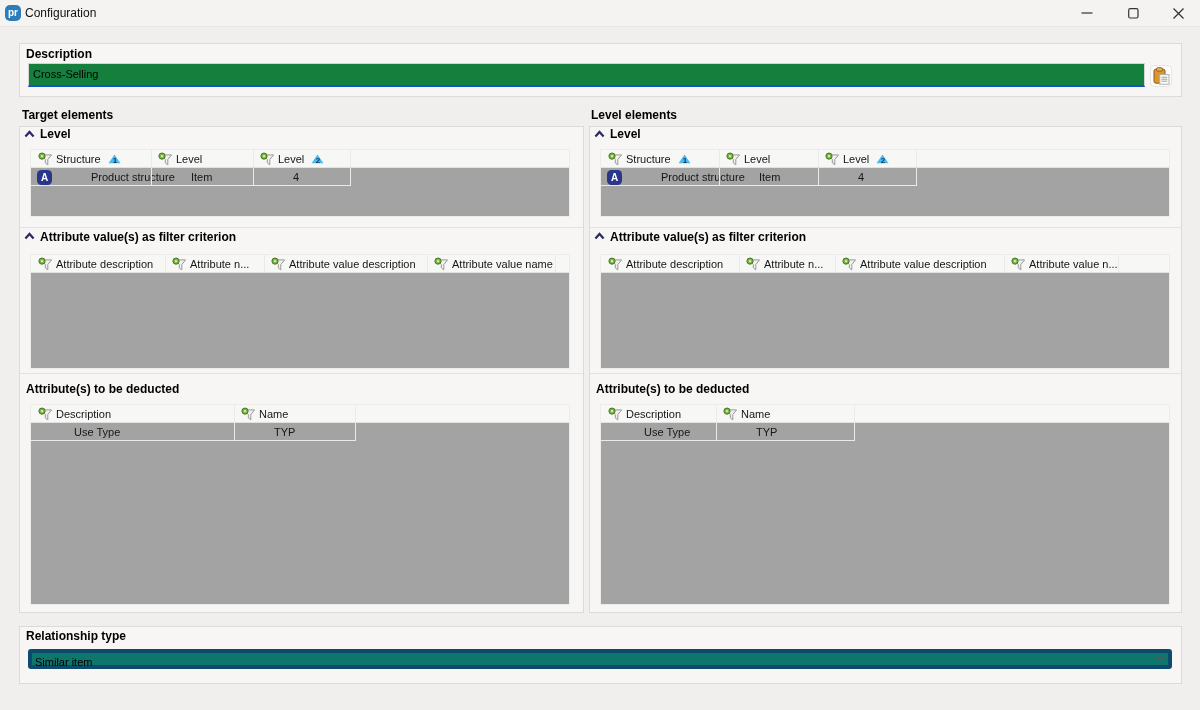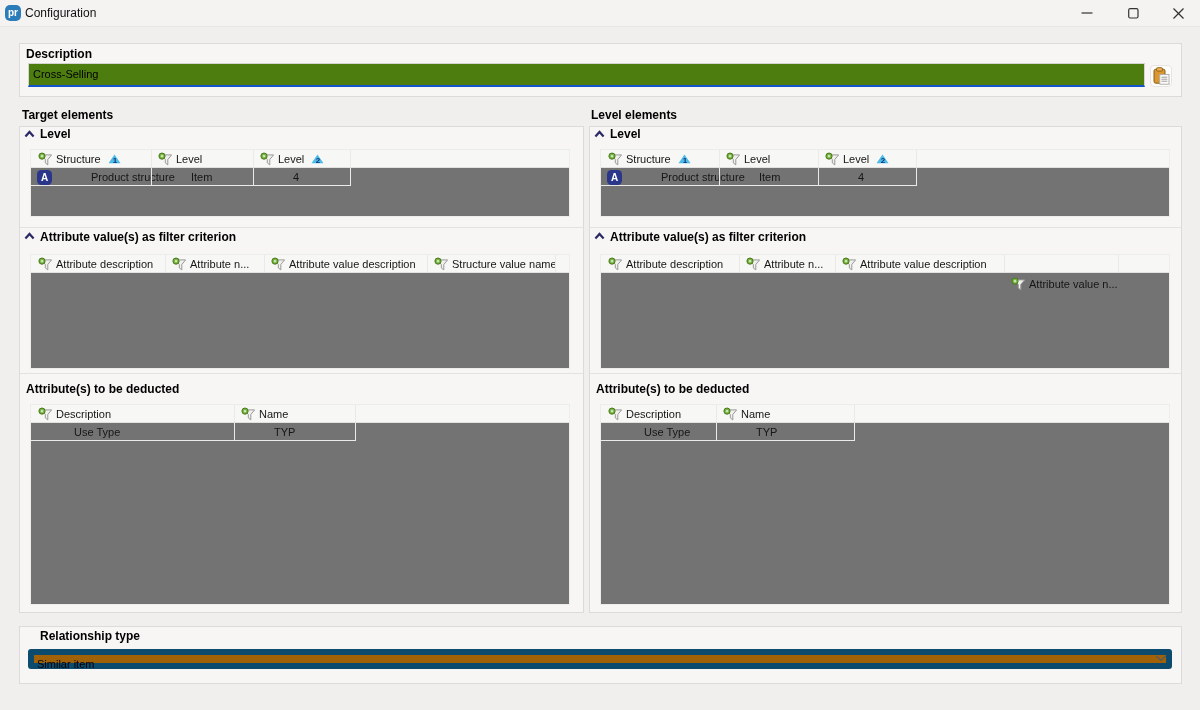--- a/index.html
+++ b/index.html
@@ -4,32 +4,32 @@
 <style>
 * {margin:0; padding:0; box-sizing:border-box;}
 html,body {width:1200px; height:710px; overflow:hidden;}
 body {font-family:"Liberation Sans", sans-serif; background:#f0efed; position:relative; font-size:11px; color:#1a1a1a;}
 .abs {position:absolute;}
 .blab {position:absolute; font-weight:bold; font-size:12px; color:#000; white-space:nowrap; line-height:14px;}
 .titlebar {position:absolute; left:0; top:0; width:1200px; height:27px; background:#f4f3f1; border-bottom:1px solid #e7e6e4;}
 .appicon {position:absolute; left:5px; top:5px; width:16px; height:16px; background:#2c7cba; border-radius:5px; color:#fff; font-weight:bold; font-size:10px; text-align:center; line-height:15px;}
 .title {position:absolute; left:25px; top:0; line-height:26px; font-size:12px; color:#111;}
 .grp {position:absolute; background:#f7f6f4; border:1px solid #dcdbd9;}
-.tbl {position:absolute; background:#737373; border:1px solid #ececea;}
+.tbl {position:absolute; background:#a3a3a3; border:1px solid #ececea;}
 .thead {position:absolute; left:0; right:0; top:0; height:18px; background:#f7f7f5; border-bottom:1px solid #e2e1df;}
 .hcell {position:absolute; top:0; height:17px; display:flex; align-items:center; padding-left:7px; white-space:nowrap; overflow:hidden; color:#161616;}
 .hcell svg {margin-right:4px; flex:none;}
 .hcell .st {margin-left:7px; margin-right:0;}
 .vsep {position:absolute; width:1px; background:#eceae8;}
 .row {position:absolute; left:0; top:18px; height:18px; border-bottom:1px solid #ebeae8;}
 .cell {position:absolute; top:0; height:18px; line-height:18px; white-space:nowrap; color:#161616;padding-left:32px;}
 .sep {position:absolute; height:1px; background:#e3e2e0;}
 .caret {position:absolute;}
-.input {position:absolute; background:#4d7c0f; border:1px solid #d5d4d2; border-bottom:2px solid #1353cd; font-size:11px; line-height:20px; padding-left:4px; color:#000; white-space:nowrap;}
-.combo {position:absolute; background:#a16207; border:6px solid #0c4a6e; border-radius:3px; line-height:18px; padding-left:3px; color:#000;}
+.input {position:absolute; background:#15803d; border:1px solid #d5d4d2; border-bottom:2px solid #1353cd; font-size:11px; line-height:20px; padding-left:4px; color:#000; white-space:nowrap;}
+.combo {position:absolute; background:#0f766e; border:4px solid #0c4a6e; border-radius:3px; line-height:18px; padding-left:3px; color:#000;}
 .aicon {position:absolute; width:15px; height:15px; background:#2a3689; border-radius:4.5px; color:#fff; font-weight:bold; font-size:10px; text-align:center; line-height:15px;}
 </style>
 </head>
 <body>
 
 <div class="titlebar"></div>
 <div class="appicon">pr</div>
 <div class="title">Configuration</div>
 <svg class="abs" style="left:1081px; top:12px;" width="12" height="2">
     <line x1="0.5" y1="1" x2="11.5" y2="1" stroke="#333" stroke-width="1.2"></line>
@@ -139,21 +139,21 @@
         <path d="M4 2.9 V5.4 M2.8 4.1 H5.3" stroke="#e8f4da" stroke-width="1"></path>
       </svg>
       <span>Attribute value description</span>
     </div>
 <div class="hcell" style="left:396px; width:128px;">
       <svg width="14" height="14" viewBox="0 0 14 14">
         <path d="M3.4 2.9 L13.6 2.9 L9.8 7.5 L9.8 12.9 L7.3 10.9 L7.3 7.5 Z" fill="#f1f0ee" stroke="#9a9998" stroke-width="1"></path>
         <circle cx="4" cy="4.1" r="3.1" fill="#72b13a" stroke="#4a7a1d" stroke-width="1"></circle>
         <path d="M4 2.9 V5.4 M2.8 4.1 H5.3" stroke="#e8f4da" stroke-width="1"></path>
       </svg>
-      <span>Structure value name</span>
+      <span>Attribute value name</span>
     </div>
 <div class="vsep" style="left:134px; top:0; height:17px;"></div>
 <div class="vsep" style="left:233px; top:0; height:17px;"></div>
 <div class="vsep" style="left:396px; top:0; height:17px;"></div>
 <div class="vsep" style="left:524px; top:0; height:17px;"></div>
 </div>
 <div class="sep" style="left:20px; top:373px; width:563px;"></div>
 <div class="blab" style="left:26px; top:382px;">Attribute(s) to be deducted</div>
 <div class="tbl" style="left:30px; top:404px; width:540px; height:201px;">
 <div class="thead"></div>
@@ -255,21 +255,21 @@
       <span>Attribute n...</span>
     </div>
 <div class="hcell" style="left:234px; width:169px;">
       <svg width="14" height="14" viewBox="0 0 14 14">
         <path d="M3.4 2.9 L13.6 2.9 L9.8 7.5 L9.8 12.9 L7.3 10.9 L7.3 7.5 Z" fill="#f1f0ee" stroke="#9a9998" stroke-width="1"></path>
         <circle cx="4" cy="4.1" r="3.1" fill="#72b13a" stroke="#4a7a1d" stroke-width="1"></circle>
         <path d="M4 2.9 V5.4 M2.8 4.1 H5.3" stroke="#e8f4da" stroke-width="1"></path>
       </svg>
       <span>Attribute value description</span>
     </div>
-<div class="hcell" style="left:403px; width:114px;margin-top:20px;">
+<div class="hcell" style="left:403px; width:114px;">
       <svg width="14" height="14" viewBox="0 0 14 14">
         <path d="M3.4 2.9 L13.6 2.9 L9.8 7.5 L9.8 12.9 L7.3 10.9 L7.3 7.5 Z" fill="#f1f0ee" stroke="#9a9998" stroke-width="1"></path>
         <circle cx="4" cy="4.1" r="3.1" fill="#72b13a" stroke="#4a7a1d" stroke-width="1"></circle>
         <path d="M4 2.9 V5.4 M2.8 4.1 H5.3" stroke="#e8f4da" stroke-width="1"></path>
       </svg>
       <span>Attribute value n...</span>
     </div>
 <div class="vsep" style="left:138px; top:0; height:17px;"></div>
 <div class="vsep" style="left:234px; top:0; height:17px;"></div>
 <div class="vsep" style="left:403px; top:0; height:17px;"></div>
@@ -297,17 +297,17 @@
     </div>
 <div class="vsep" style="left:115px; top:0; height:17px;"></div>
 <div class="vsep" style="left:253px; top:0; height:17px;"></div>
 <div class="row" style="width:253px;"></div>
 <div class="cell" style="left:11px; top:18px;">Use Type</div>
 <div class="cell" style="left:123px; top:18px;">TYP</div>
 <div class="vsep" style="left:115px; top:18px; height:18px;"></div>
 <div class="vsep" style="left:253px; top:18px; height:18px;"></div>
 </div>
 <div class="grp" style="left:19px; top:626px; width:1163px; height:58px;"></div>
-<div class="blab" style="left:40px; top:629px;">Relationship type</div>
+<div class="blab" style="left:26px; top:629px;">Relationship type</div>
 <div class="combo" style="left:28px; top:649px; width:1144px; height:20px;">Similar item</div>
 <svg class="abs" style="left:1155px; top:655px;" width="12" height="7">
     <polyline points="1.2,1 6,5.3 10.8,1" fill="none" stroke="#5a5a5a" stroke-width="1.4"></polyline>
   </svg>
 
 </body></html>

